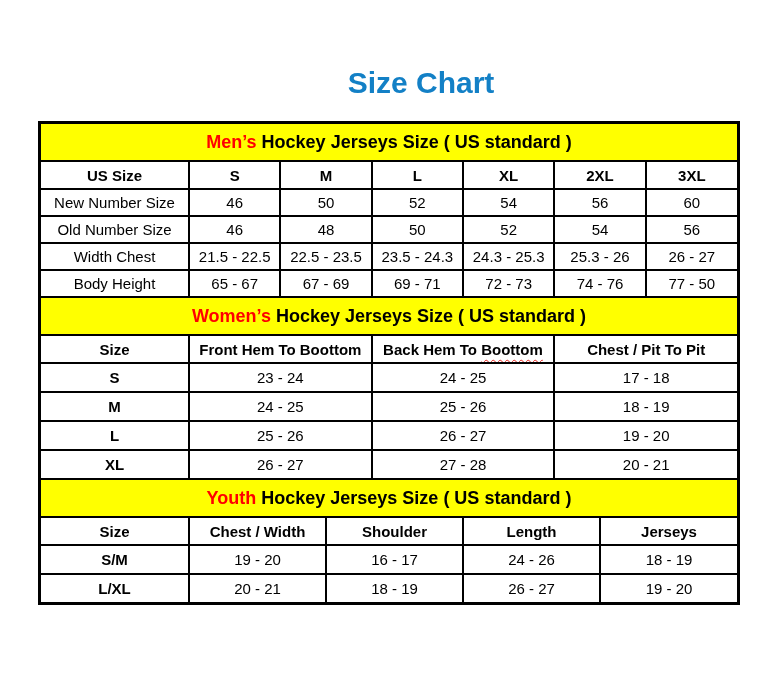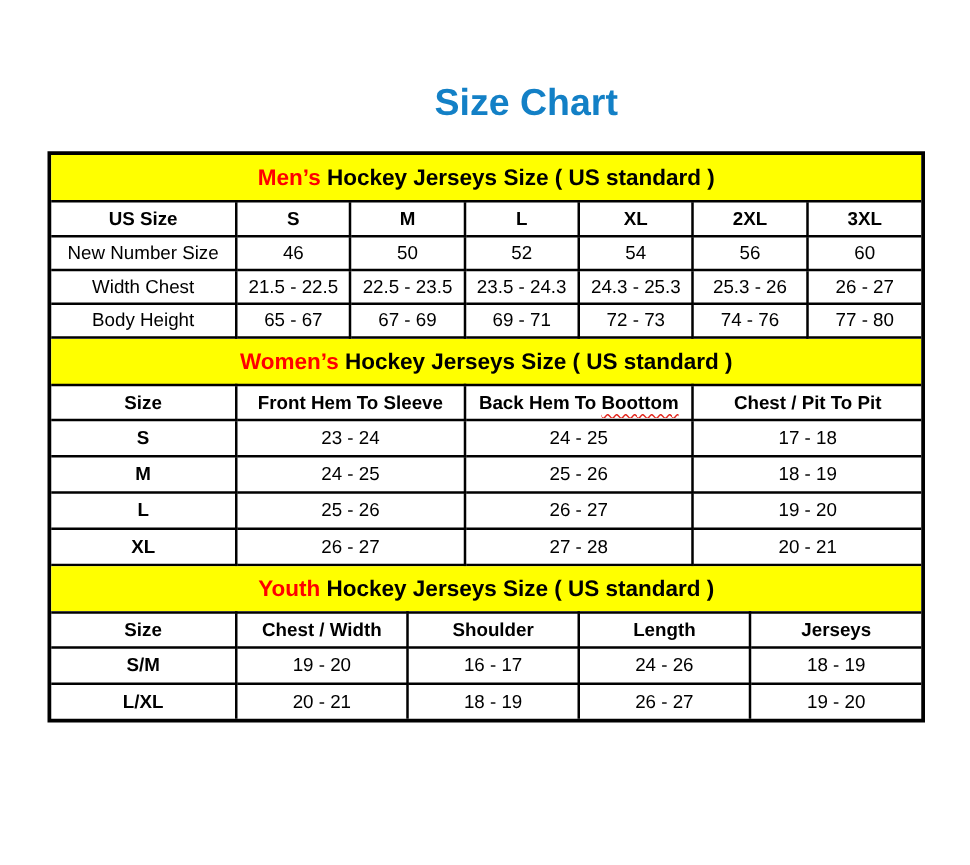--- a/index.html
+++ b/index.html
@@ -113,54 +113,63 @@
       <tr class="data">
         <td>New Number Size</td>
         <td>46</td>
         <td>50</td>
         <td>52</td>
         <td>54</td>
         <td>56</td>
         <td>60</td>
       </tr>
       <tr class="data">
+        <td>Old Number Size</td>
+        <td>46</td>
+        <td>48</td>
+        <td>50</td>
+        <td>52</td>
+        <td>54</td>
+        <td>56</td>
+      </tr>
+      <tr class="data">
         <td>Width Chest</td>
         <td>21.5 - 22.5</td>
         <td>22.5 - 23.5</td>
         <td>23.5 - 24.3</td>
         <td>24.3 - 25.3</td>
         <td>25.3 - 26</td>
         <td>26 - 27</td>
       </tr>
       <tr class="data">
         <td>Body Height</td>
         <td>65 - 67</td>
         <td>67 - 69</td>
         <td>69 - 71</td>
         <td>72 - 73</td>
         <td>74 - 76</td>
-        <td>77 - 80</td>
+        <td>77 - 50</td>
       </tr>
     </tbody>
   </table>
 
   <table class="tbl women">
     <colgroup>
         <col class="c-label">
         <col>
         <col>
         <col>
       </colgroup>
     <tbody>
       <tr class="band">
         <td colspan="4"><span class="accent">Women’s</span><span> Hockey Jerseys Size ( US standard )</span></td>
       </tr>
       <tr class="head">
         <th>Size</th>
-        <th>Front Hem To Sleeve</th>
+        <th>Front Hem To Boottom</th>
         <th><span>Back Hem To</span> <span class="squiggle">Boottom</span></th>
         <th>Chest / Pit To Pit</th>
       </tr>
       <tr class="data">
         <td class="lbl-bold">S</td>
         <td>23 - 24</td>
         <td>24 - 25</td>
         <td>17 - 18</td>
       </tr>
       <tr class="data">

